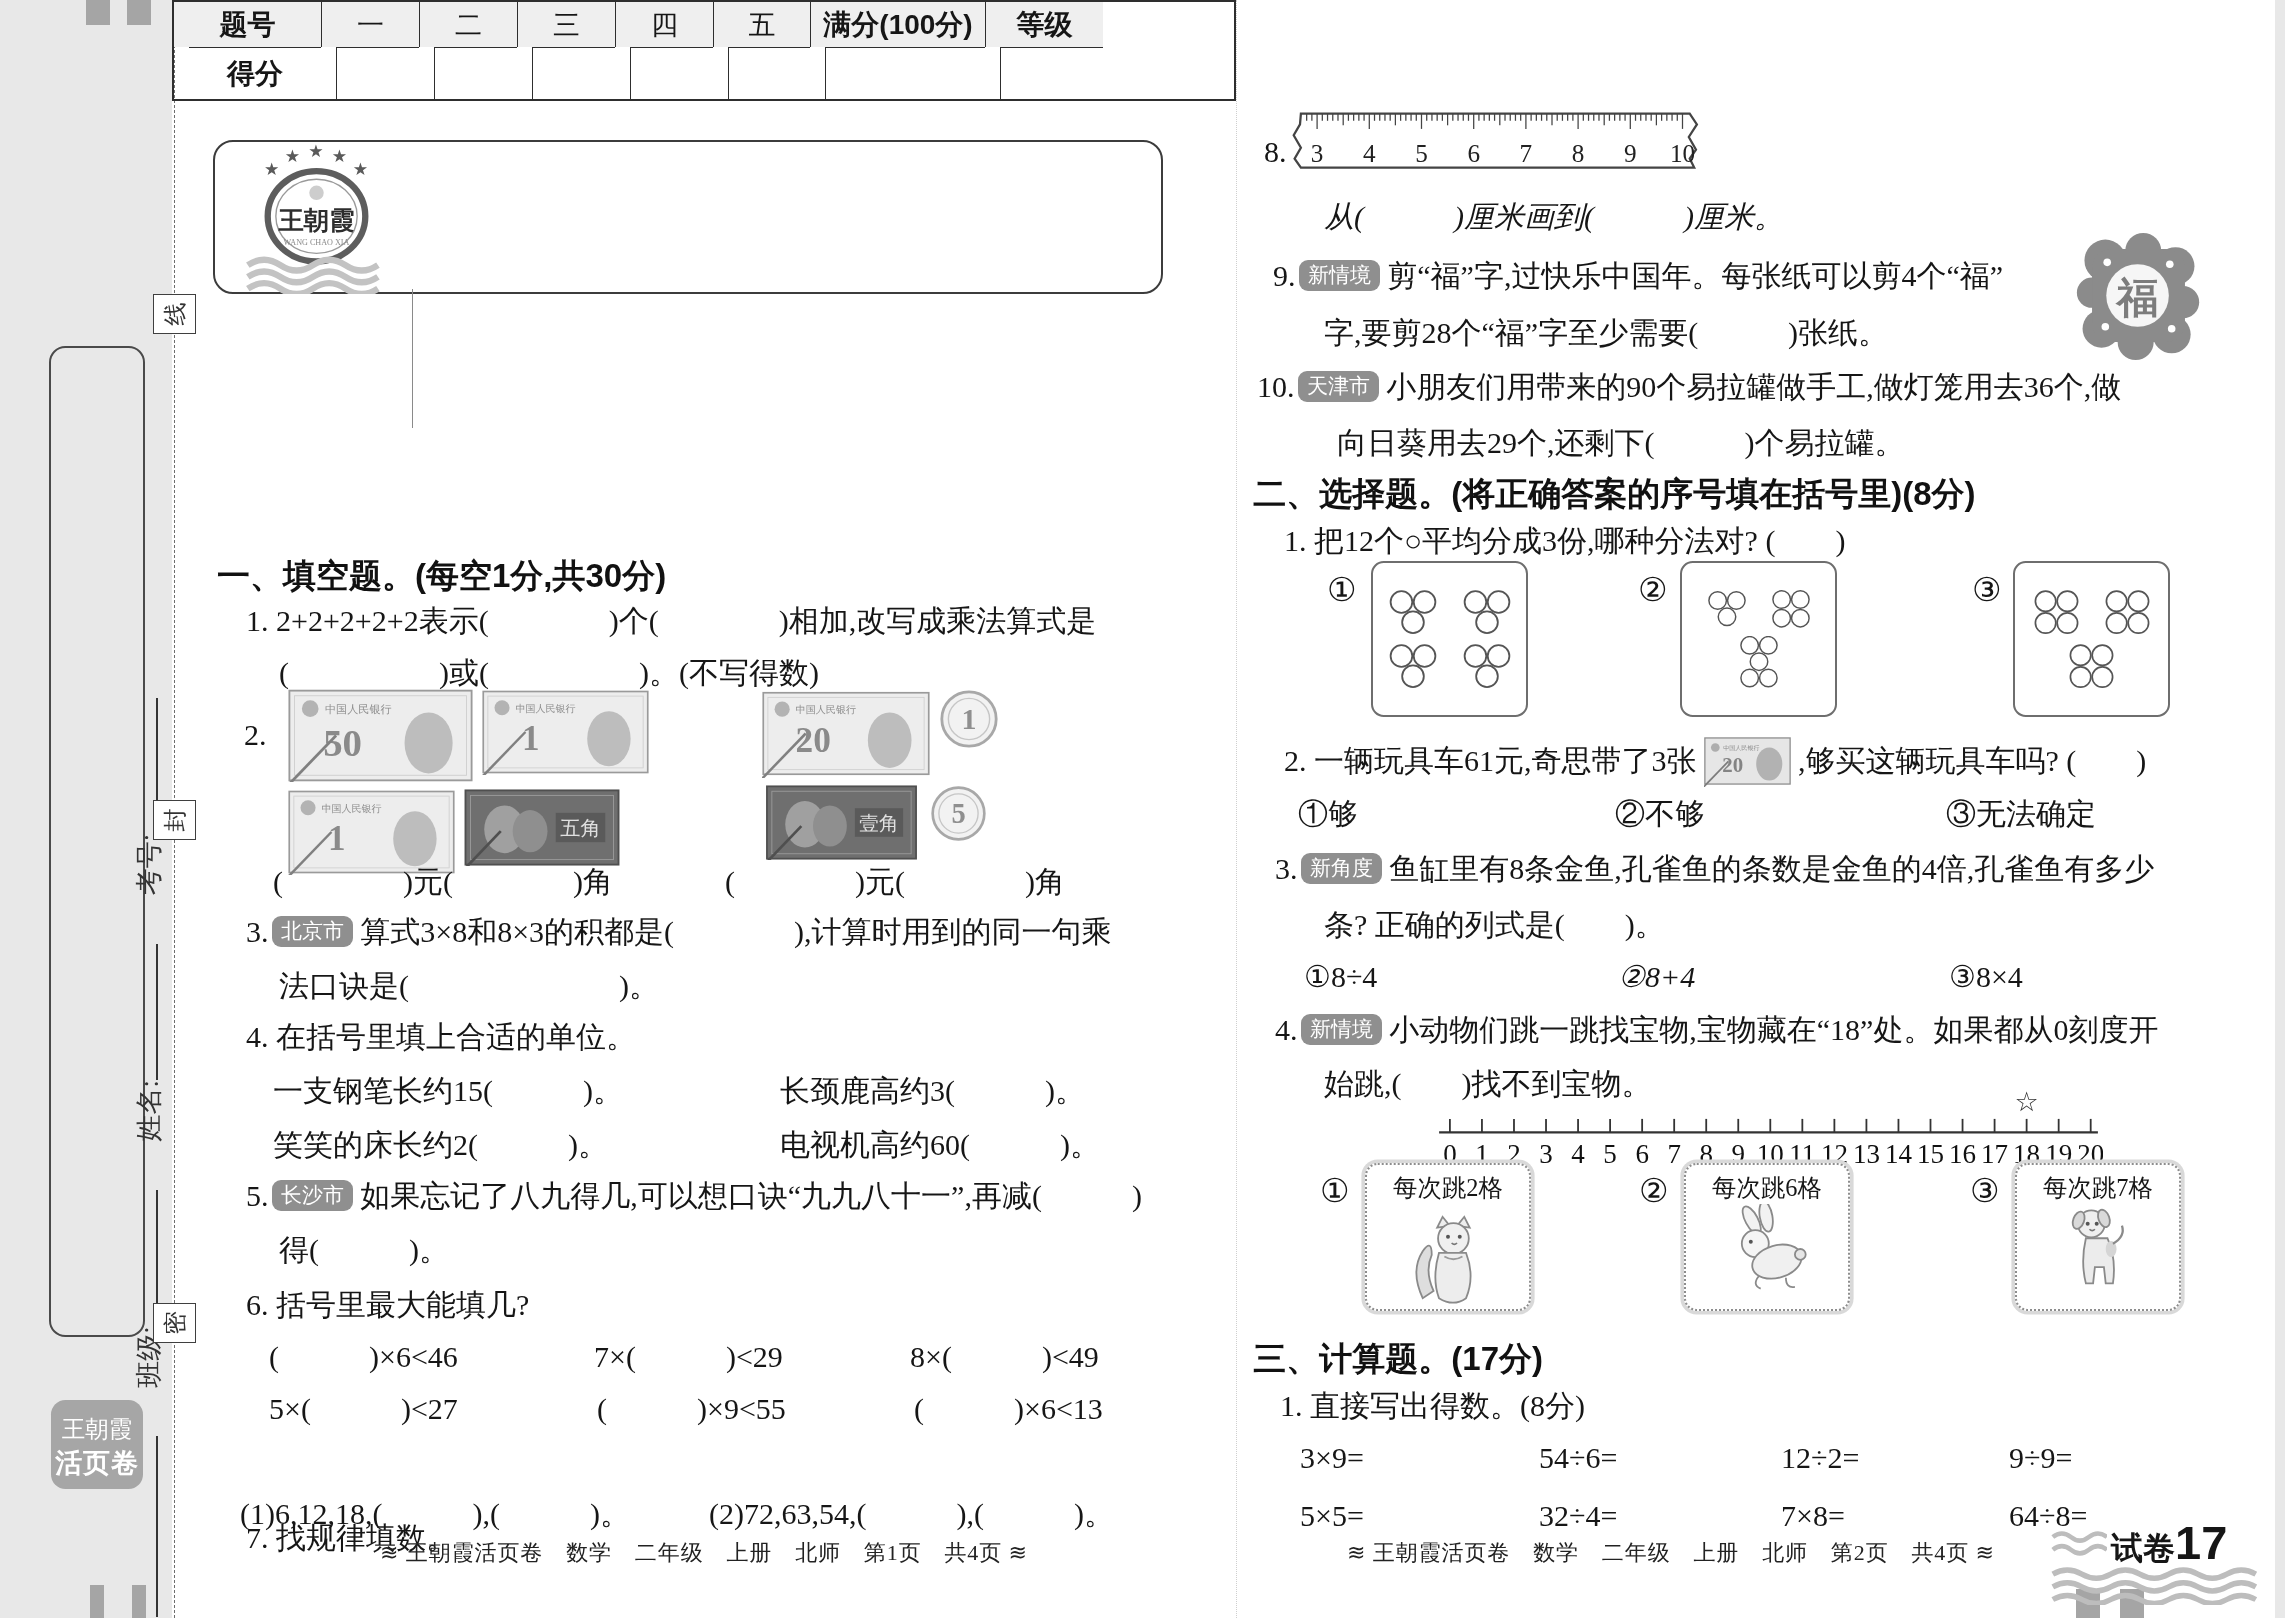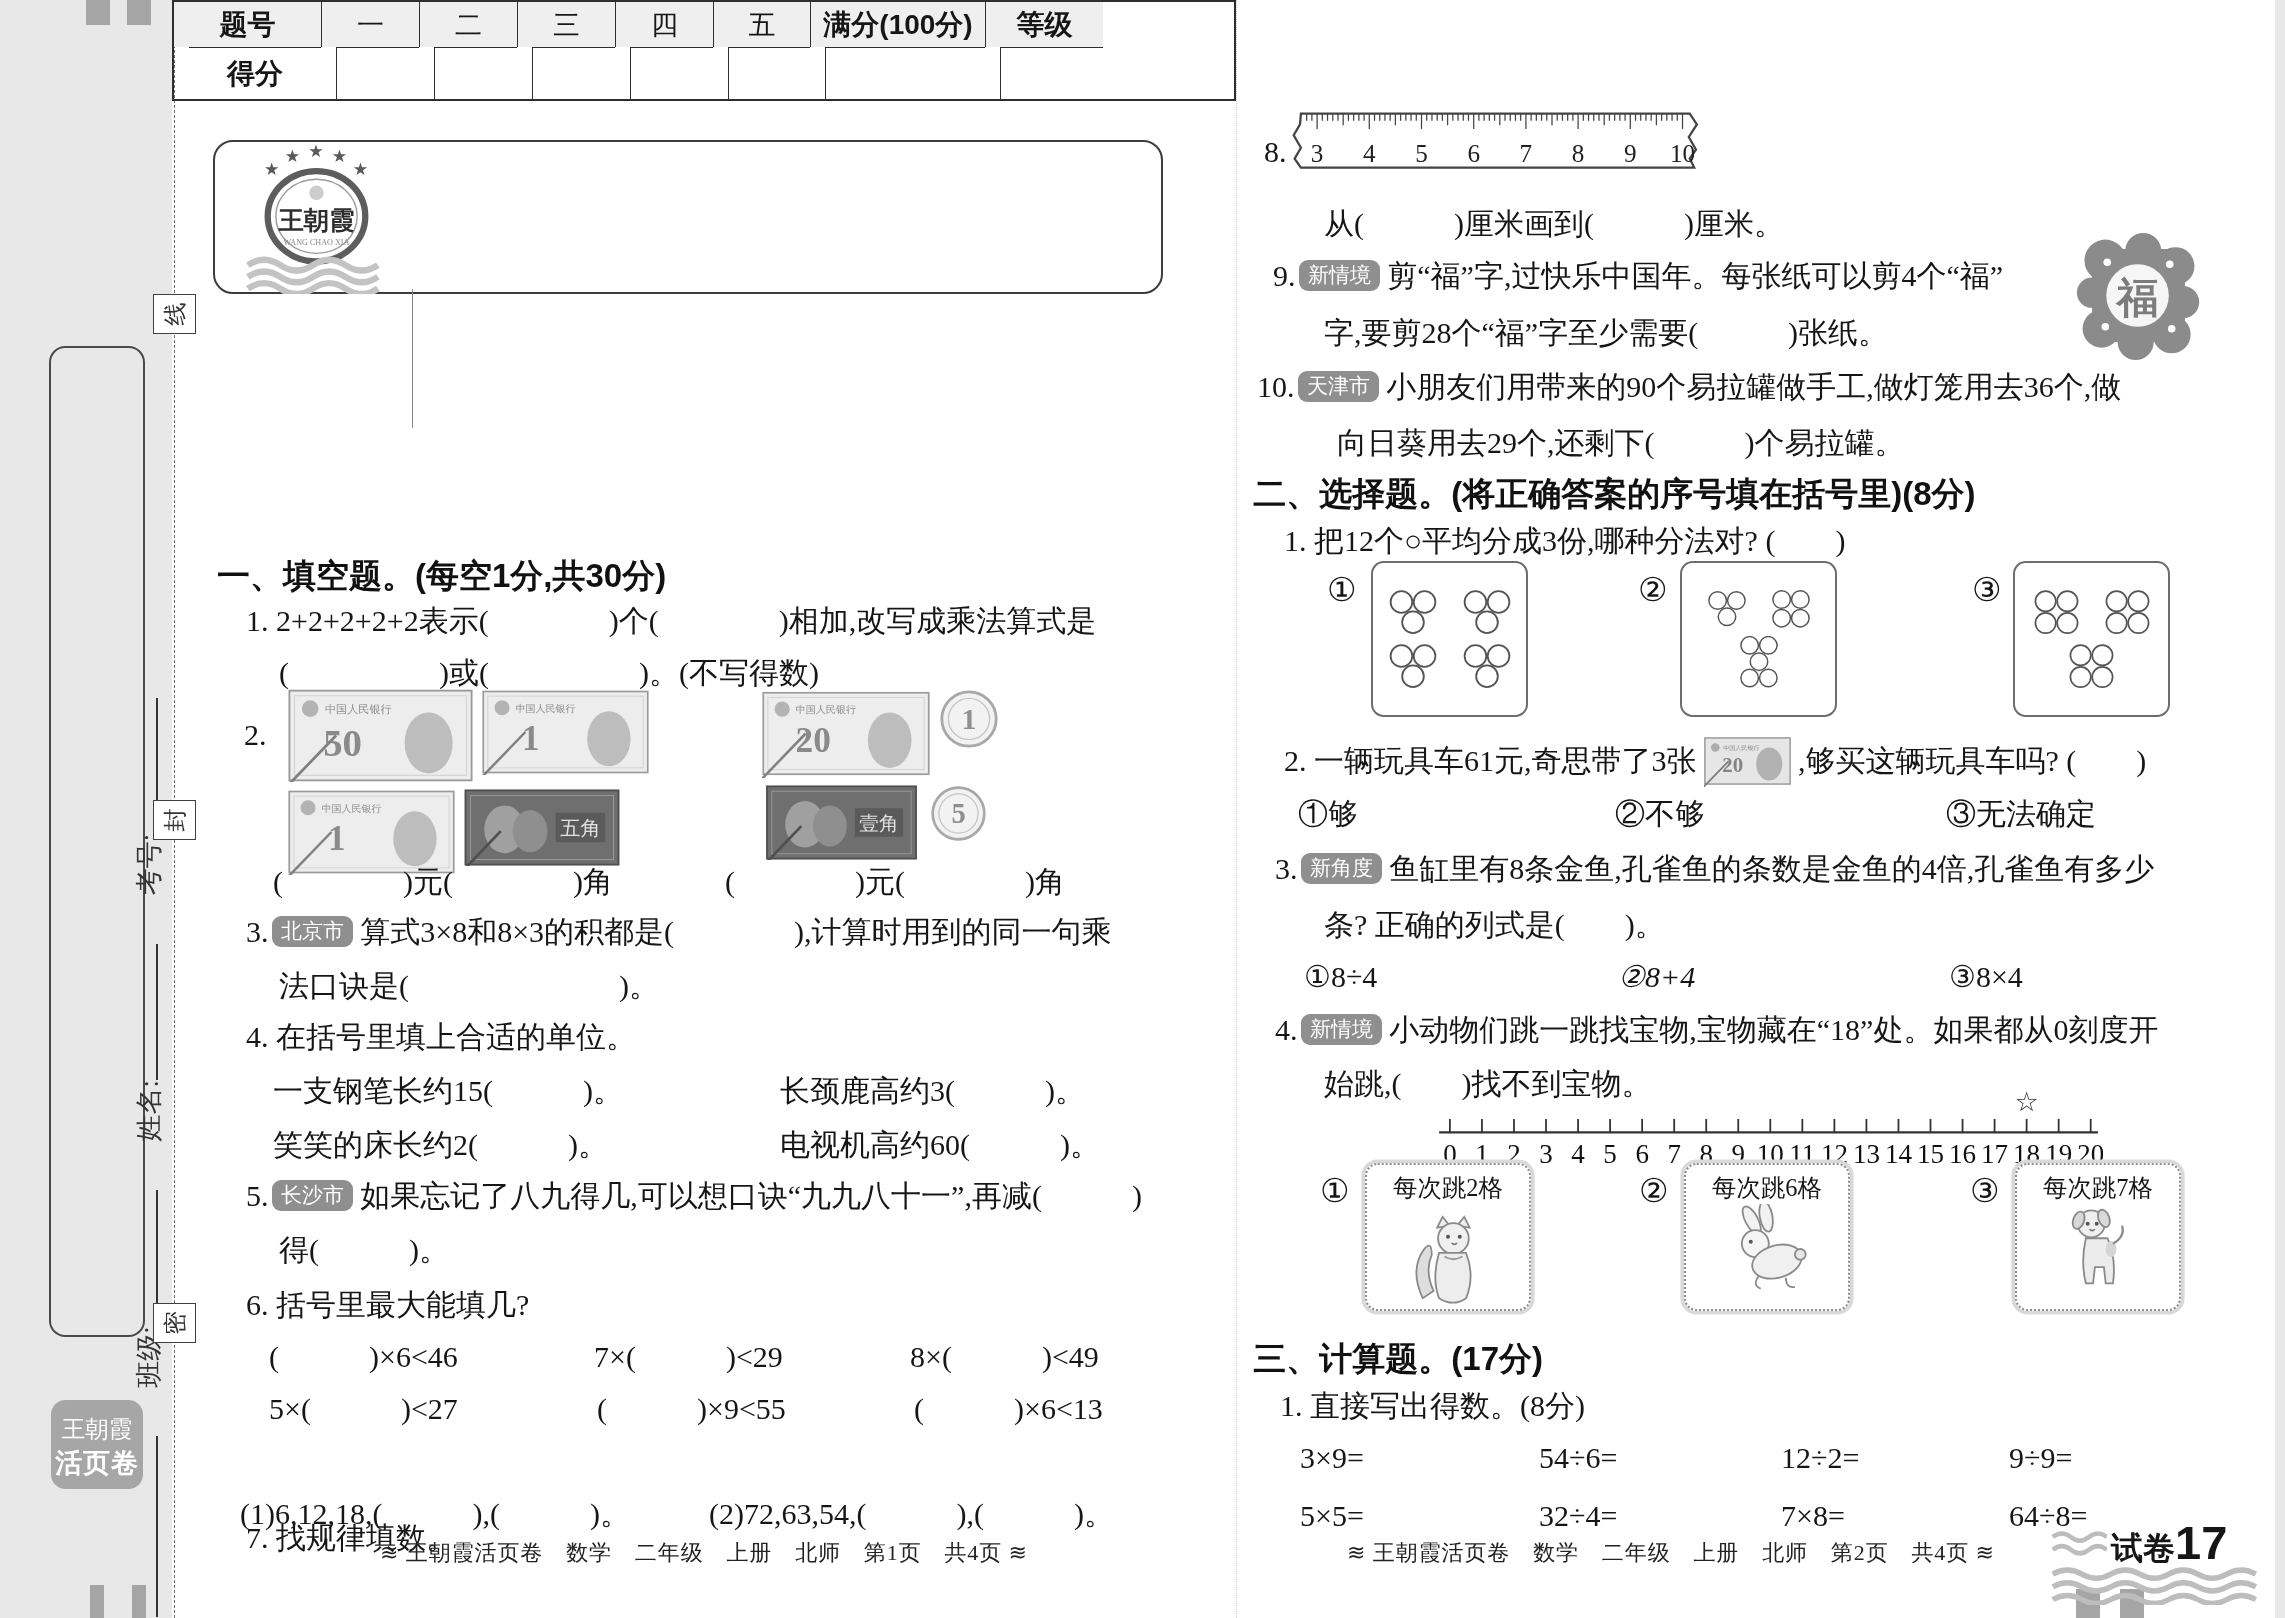--- a/index.html
+++ b/index.html
@@ -347,21 +347,21 @@
       <line x1="436" y1="4" x2="436" y2="21" stroke="#444" stroke-width="1.4"></line>
       <text x="30" y="58" font-size="28" text-anchor="middle" fill="#222" font-family="Liberation Serif,serif">3</text>
       <text x="88" y="58" font-size="28" text-anchor="middle" fill="#222" font-family="Liberation Serif,serif">4</text>
       <text x="146" y="58" font-size="28" text-anchor="middle" fill="#222" font-family="Liberation Serif,serif">5</text>
       <text x="204" y="58" font-size="28" text-anchor="middle" fill="#222" font-family="Liberation Serif,serif">6</text>
       <text x="262" y="58" font-size="28" text-anchor="middle" fill="#222" font-family="Liberation Serif,serif">7</text>
       <text x="320" y="58" font-size="28" text-anchor="middle" fill="#222" font-family="Liberation Serif,serif">8</text>
       <text x="378" y="58" font-size="28" text-anchor="middle" fill="#222" font-family="Liberation Serif,serif">9</text>
       <text x="436" y="58" font-size="28" text-anchor="middle" fill="#222" font-family="Liberation Serif,serif">10</text>
     </svg>
-  <div class="ln" style="left:87px;top:204px;">从(　　　)厘米画到(　　　)厘米。</div>
+  <div class="ln" style="left:87px;top:197px;font-style:italic;">从(　　　)厘米画到(　　　)厘米。</div>
 
   <div class="ln" style="left:36px;top:256px;">
     <span>9.</span><span class="badge">新情境</span><span>剪“福”字,过快乐中国年。每张纸可以剪4个“福”</span>
   </div>
   <div class="ln" style="left:87px;top:313px;">字,要剪28个“福”字至少需要(　　　)张纸。</div>
   <svg class="abs" style="left:839px;top:232px;" width="125" height="128" viewBox="0 0 130 135">
     <g fill="#8b8b8b">
       <circle cx="30" cy="30" r="22"></circle>
         <circle cx="70" cy="20" r="19"></circle>
         <circle cx="104" cy="36" r="20"></circle>

